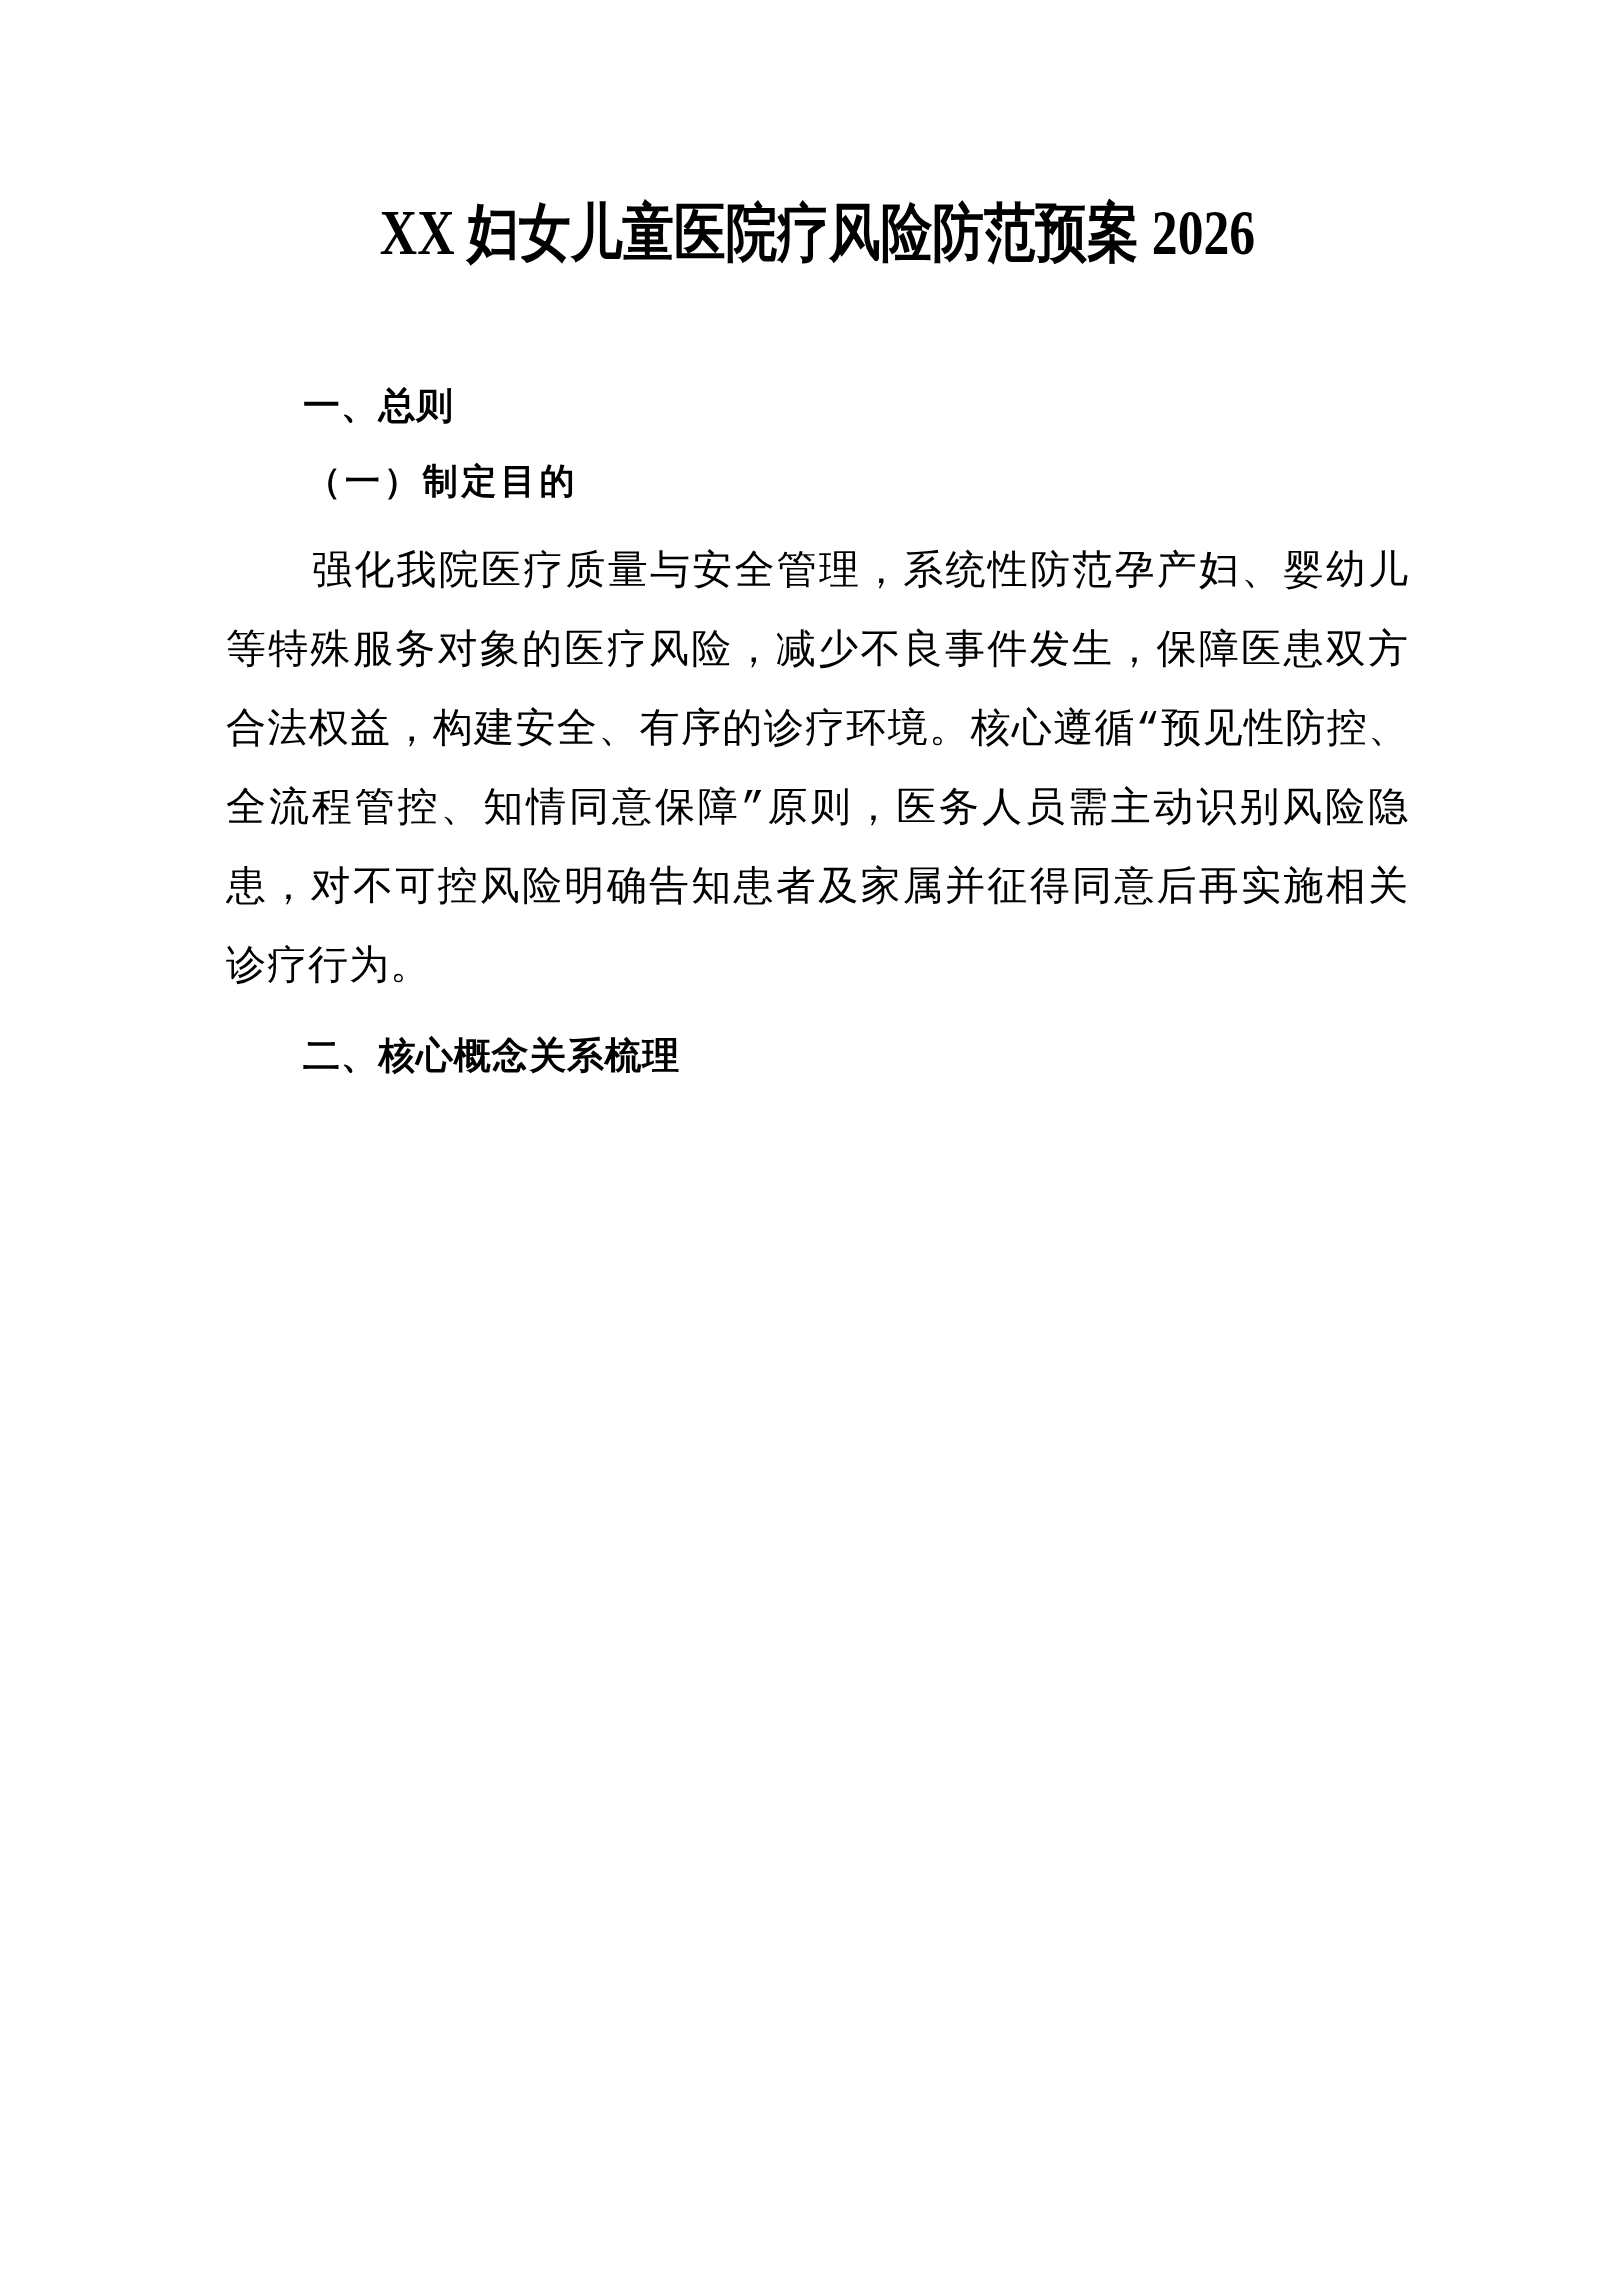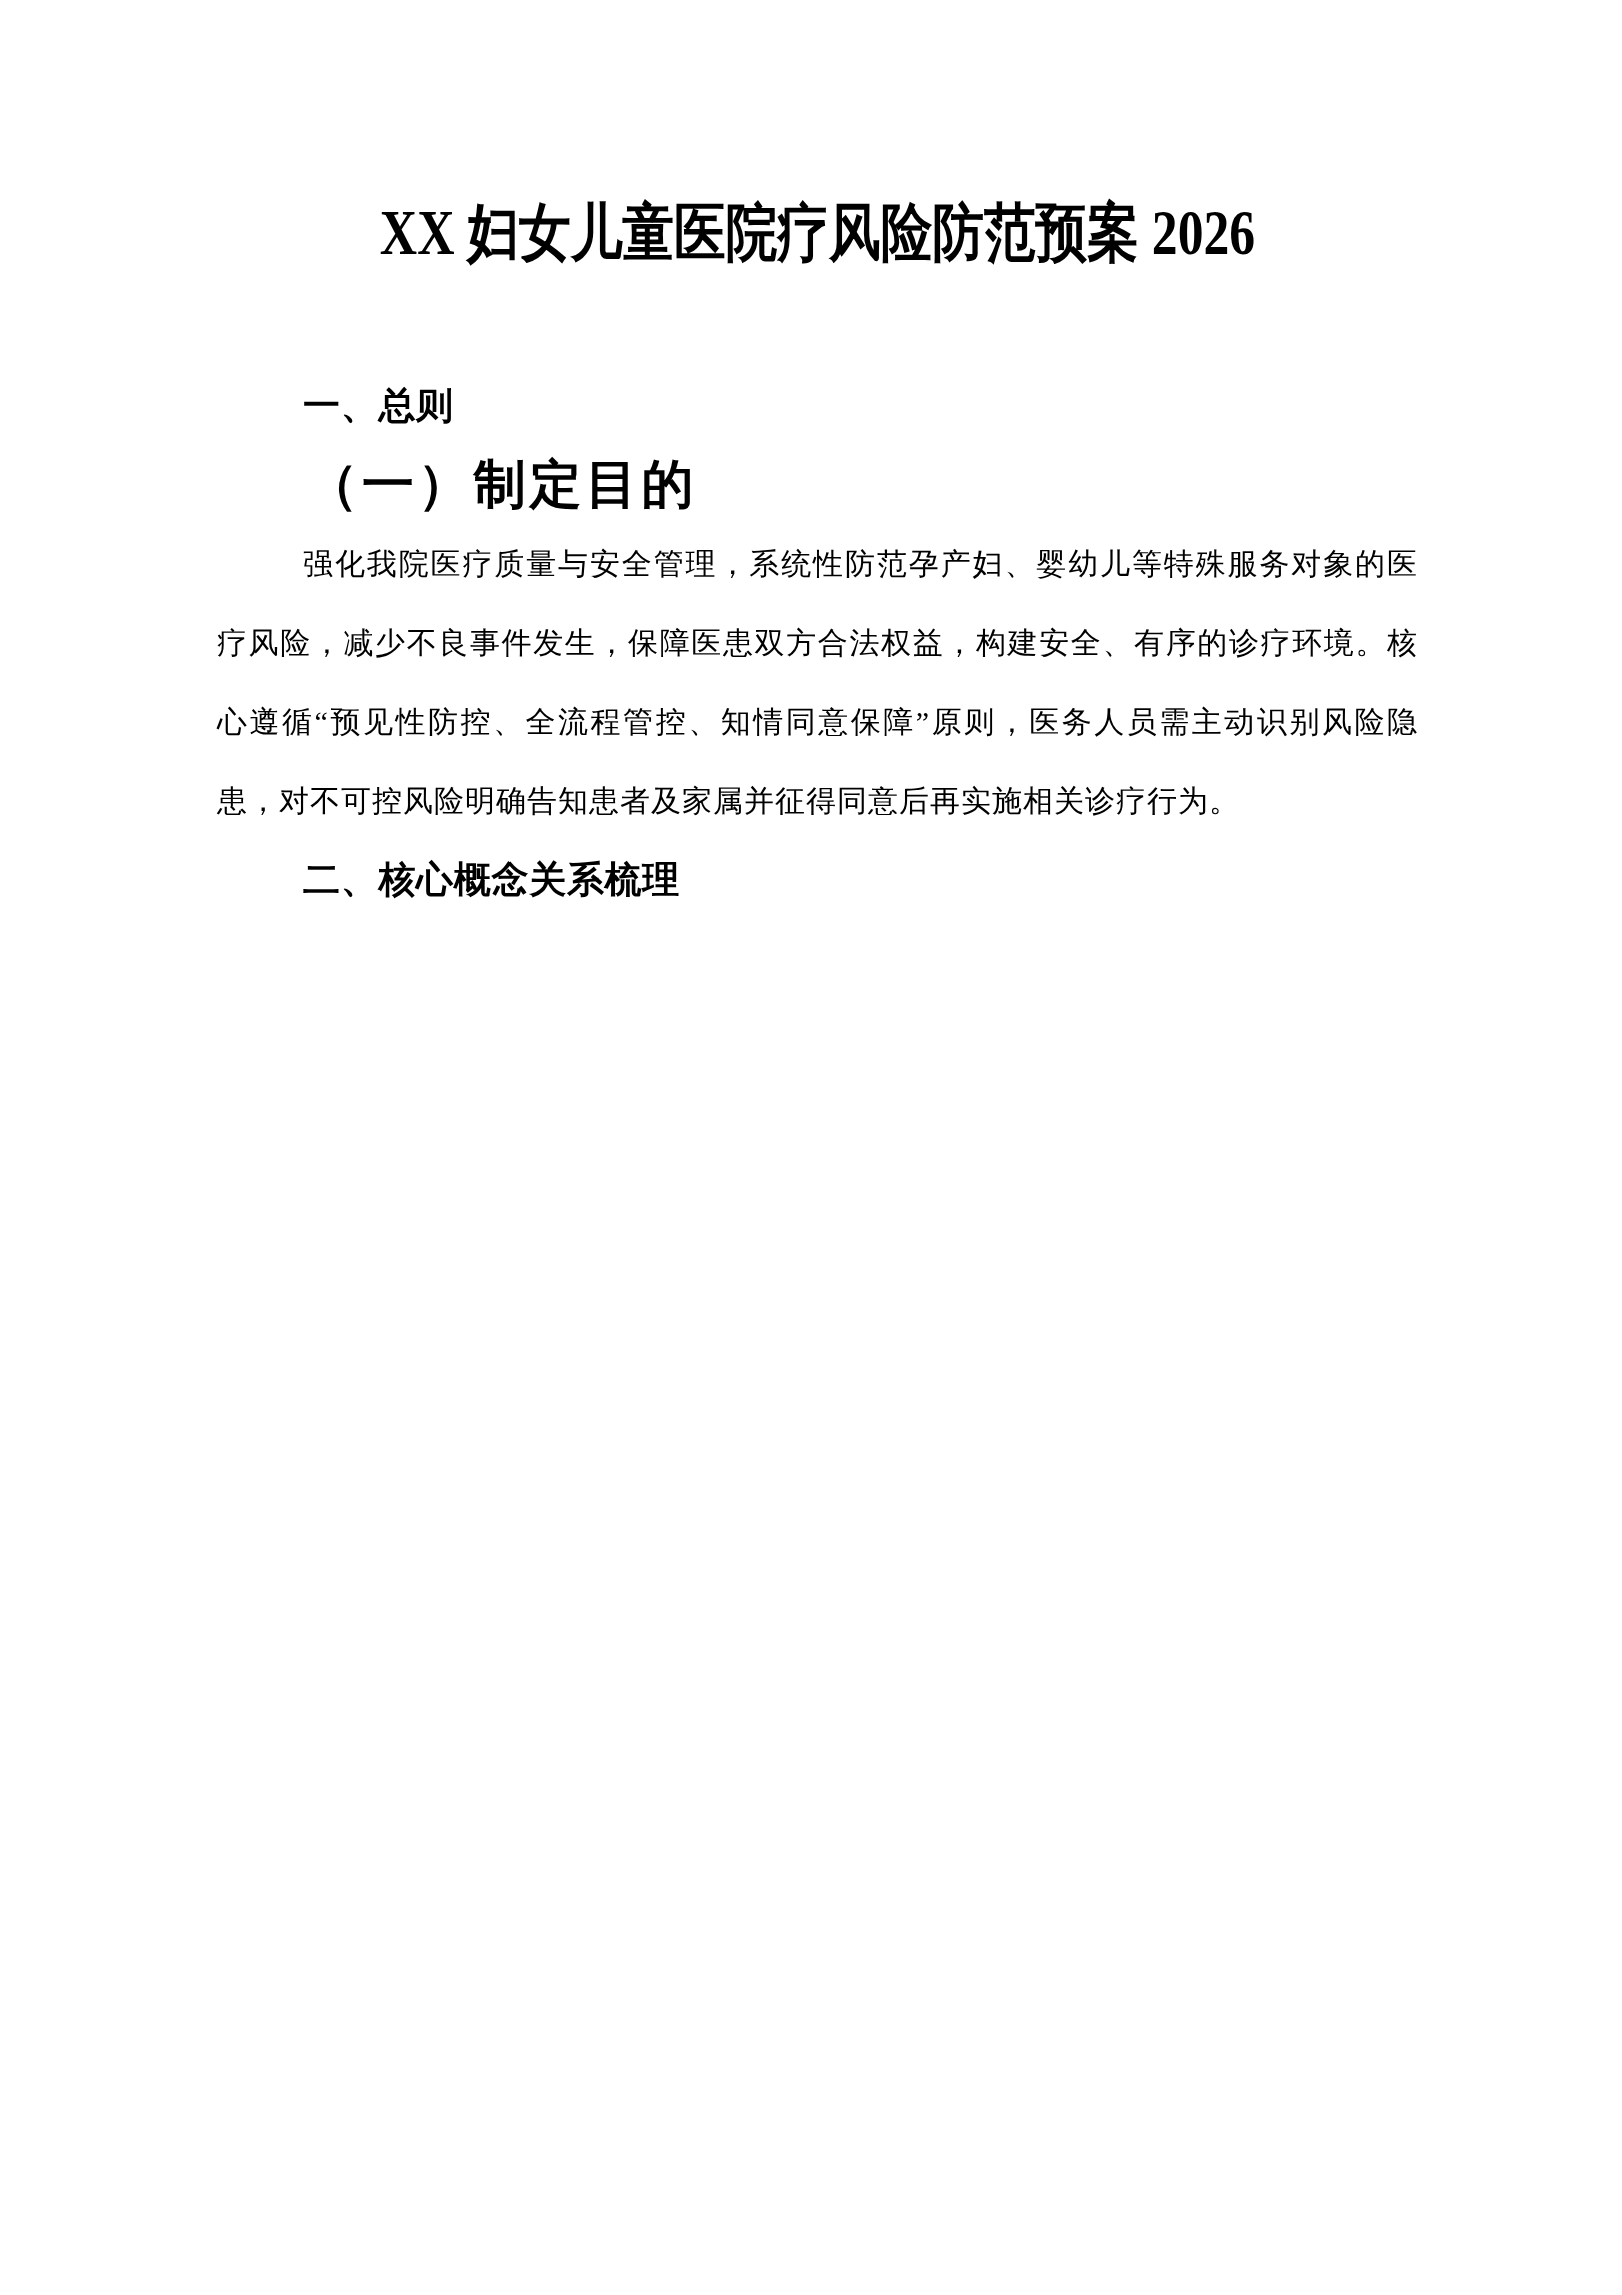--- a/index.html
+++ b/index.html
@@ -60,33 +60,33 @@
     font-size: 37px;
     line-height: 79px;
     letter-spacing: 0.7px;
     text-indent: 86px;
     white-space: nowrap;
   }
 
   
   .h-sub {
     margin: 0;
-    font-family: Liberation Serif, serif;
-    font-size: 52px;
+    font-family: Liberation Mono, monospace;
+    font-size: 35px;
     line-height: 79px;
     letter-spacing: 3.9px;
     text-indent: 89px;
     white-space: nowrap;
   }
 
   
   .para {
-    margin: 0;
-    font-family: Liberation Serif, serif;
-    font-size: 30px;
+    margin: 9px;
+    font-family: Liberation Mono, monospace;
+    font-size: 40px;
     line-height: 79px;
     letter-spacing: 1px;
     text-indent: 86px;
     text-align: justify;
     text-justify: inter-character;
     text-align-last: left;
     word-break: break-all;
   }
 </style>
 </head>

